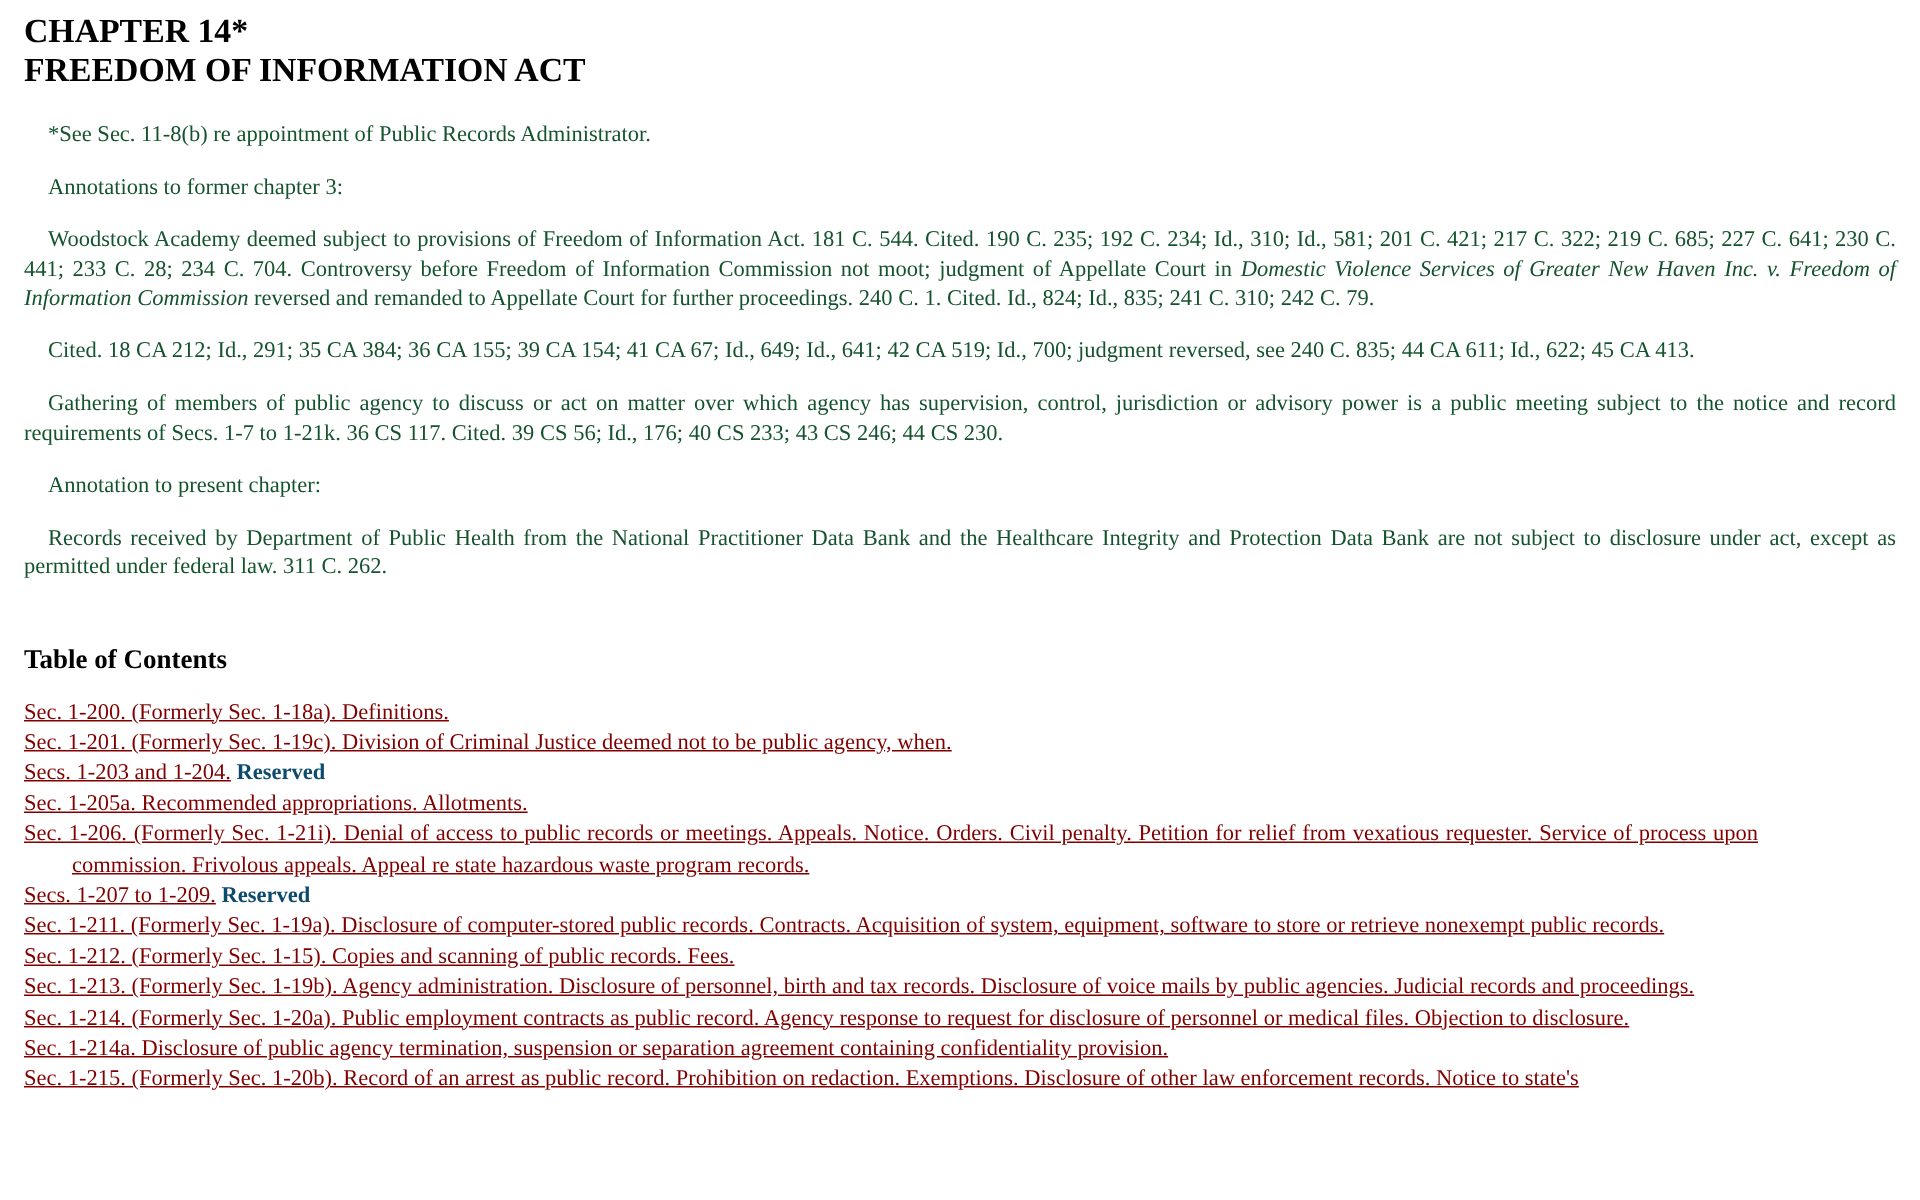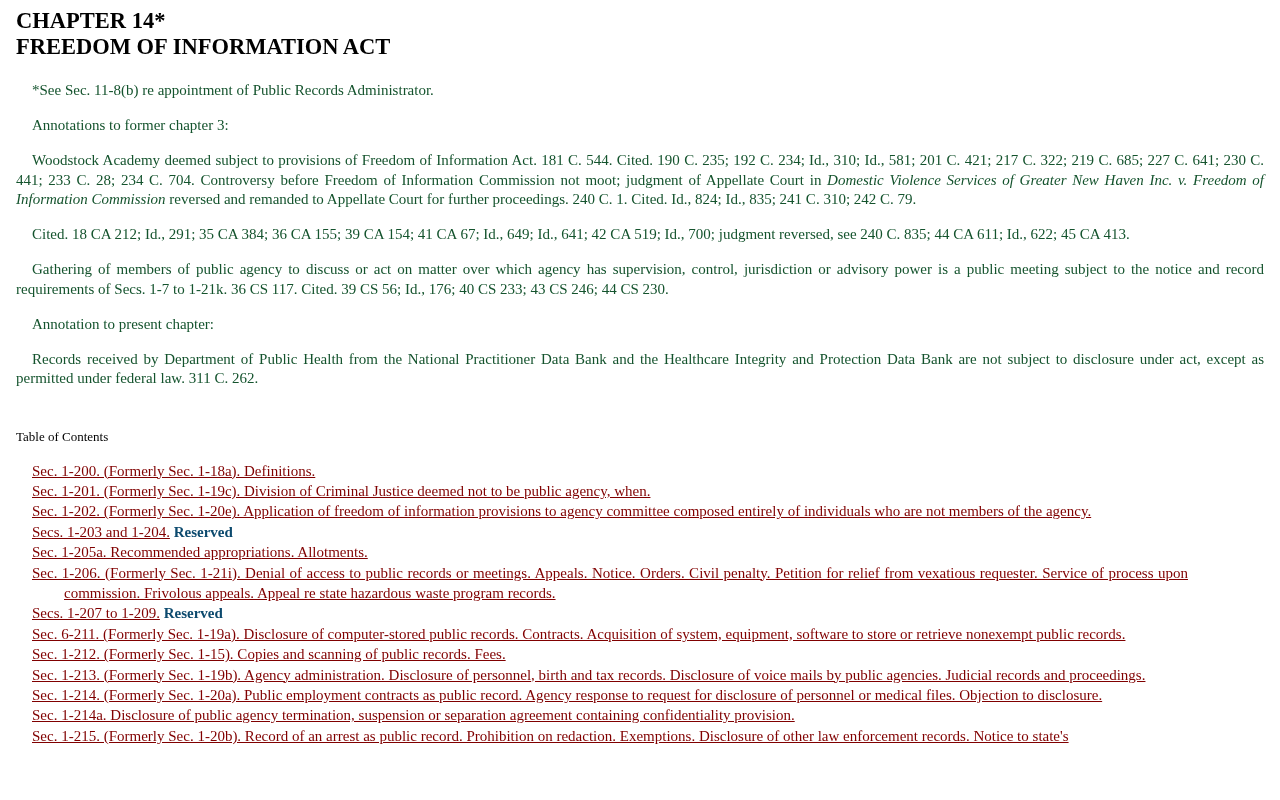--- a/index.html
+++ b/index.html
@@ -11,22 +11,22 @@
   .page { padding: 0 16px 0 16px; }
   .chapter-title {
     text-align: left; font-weight: bold; font-size: 22.5px;
     line-height: 26px; margin: 8px 0 21px 0;
   }
   .anno {
     color: #14532d; text-align: justify; line-height: 19.5px;
     margin: 0 0 15.5px 0; text-indent: 16px;
   }
   .anno em { font-style: italic; }
-  .toc-heading { font-weight: normal; font-size: 13px; margin: 40px 0 15px 0; }
-  .toc { margin: 16px; padding: 0; list-style: none; width: 1156px; }
+  .toc-heading { font-weight: bold; font-size: 18px; margin: 40px 0 15px 0; }
+  .toc { margin: 0; padding: 0; list-style: none; width: 1156px; }
   .toc li {
     line-height: 20.4px; padding-left: 32px; text-indent: -32px;
     text-align: justify; color: #800000;
   }
   .toc a { color: #800000; text-decoration: underline; }
   .toc .reserved { font-weight: bold; color: #0c4a6e; }
 </style>
 </head>
 <body>
 
@@ -42,25 +42,24 @@
   <p class="anno">Cited. 18 CA 212; Id., 291; 35 CA 384; 36 CA 155; 39 CA 154; 41 CA 67; Id., 649; Id., 641; 42 CA 519; Id., 700; judgment reversed, see 240 C. 835; 44 CA 611; Id., 622; 45 CA 413.</p>
   <p class="anno">Gathering of members of public agency to discuss or act on matter over which agency has supervision, control, jurisdiction or advisory power is a public meeting subject to the notice and record requirements of Secs. 1-7 to 1-21k. 36 CS 117. Cited. 39 CS 56; Id., 176; 40 CS 233; 43 CS 246; 44 CS 230.</p>
   <p class="anno">Annotation to present chapter:</p>
   <p class="anno">Records received by Department of Public Health from the National Practitioner Data Bank and the Healthcare Integrity and Protection Data Bank are not subject to disclosure under act, except as permitted under federal law. 311 C. 262.</p>
 
   <div class="toc-heading">Table of Contents</div>
 
   <ul class="toc">
     <li><a href="#">Sec. 1-200. (Formerly Sec. 1-18a). Definitions.</a></li>
     <li><a href="#">Sec. 1-201. (Formerly Sec. 1-19c). Division of Criminal Justice deemed not to be public agency, when.</a></li>
-    <li><a href="#">Sec. 1-202. (Formerly Sec. 1-20e). Application of freedom of information provisions to agency committee composed entirely of individuals who are not members of the agency.</a></li>
     <li><a href="#">Secs. 1-203 and 1-204.</a> <span class="reserved">Reserved</span></li>
     <li><a href="#">Sec. 1-205a. Recommended appropriations. Allotments.</a></li>
     <li><a href="#">Sec. 1-206. (Formerly Sec. 1-21i). Denial of access to public records or meetings. Appeals. Notice. Orders. Civil penalty. Petition for relief from vexatious requester. Service of process upon commission. Frivolous appeals. Appeal re state hazardous waste program records.</a></li>
     <li><a href="#">Secs. 1-207 to 1-209.</a> <span class="reserved">Reserved</span></li>
-    <li><a href="#">Sec. 6-211. (Formerly Sec. 1-19a). Disclosure of computer-stored public records. Contracts. Acquisition of system, equipment, software to store or retrieve nonexempt public records.</a></li>
+    <li><a href="#">Sec. 1-211. (Formerly Sec. 1-19a). Disclosure of computer-stored public records. Contracts. Acquisition of system, equipment, software to store or retrieve nonexempt public records.</a></li>
     <li><a href="#">Sec. 1-212. (Formerly Sec. 1-15). Copies and scanning of public records. Fees.</a></li>
     <li><a href="#">Sec. 1-213. (Formerly Sec. 1-19b). Agency administration. Disclosure of personnel, birth and tax records. Disclosure of voice mails by public agencies. Judicial records and proceedings.</a></li>
     <li><a href="#">Sec. 1-214. (Formerly Sec. 1-20a). Public employment contracts as public record. Agency response to request for disclosure of personnel or medical files. Objection to disclosure.</a></li>
     <li><a href="#">Sec. 1-214a. Disclosure of public agency termination, suspension or separation agreement containing confidentiality provision.</a></li>
     <li><a href="#">Sec. 1-215. (Formerly Sec. 1-20b). Record of an arrest as public record. Prohibition on redaction. Exemptions. Disclosure of other law enforcement records. Notice to state's</a></li>
   </ul>
 </div>
 
 </body></html>

